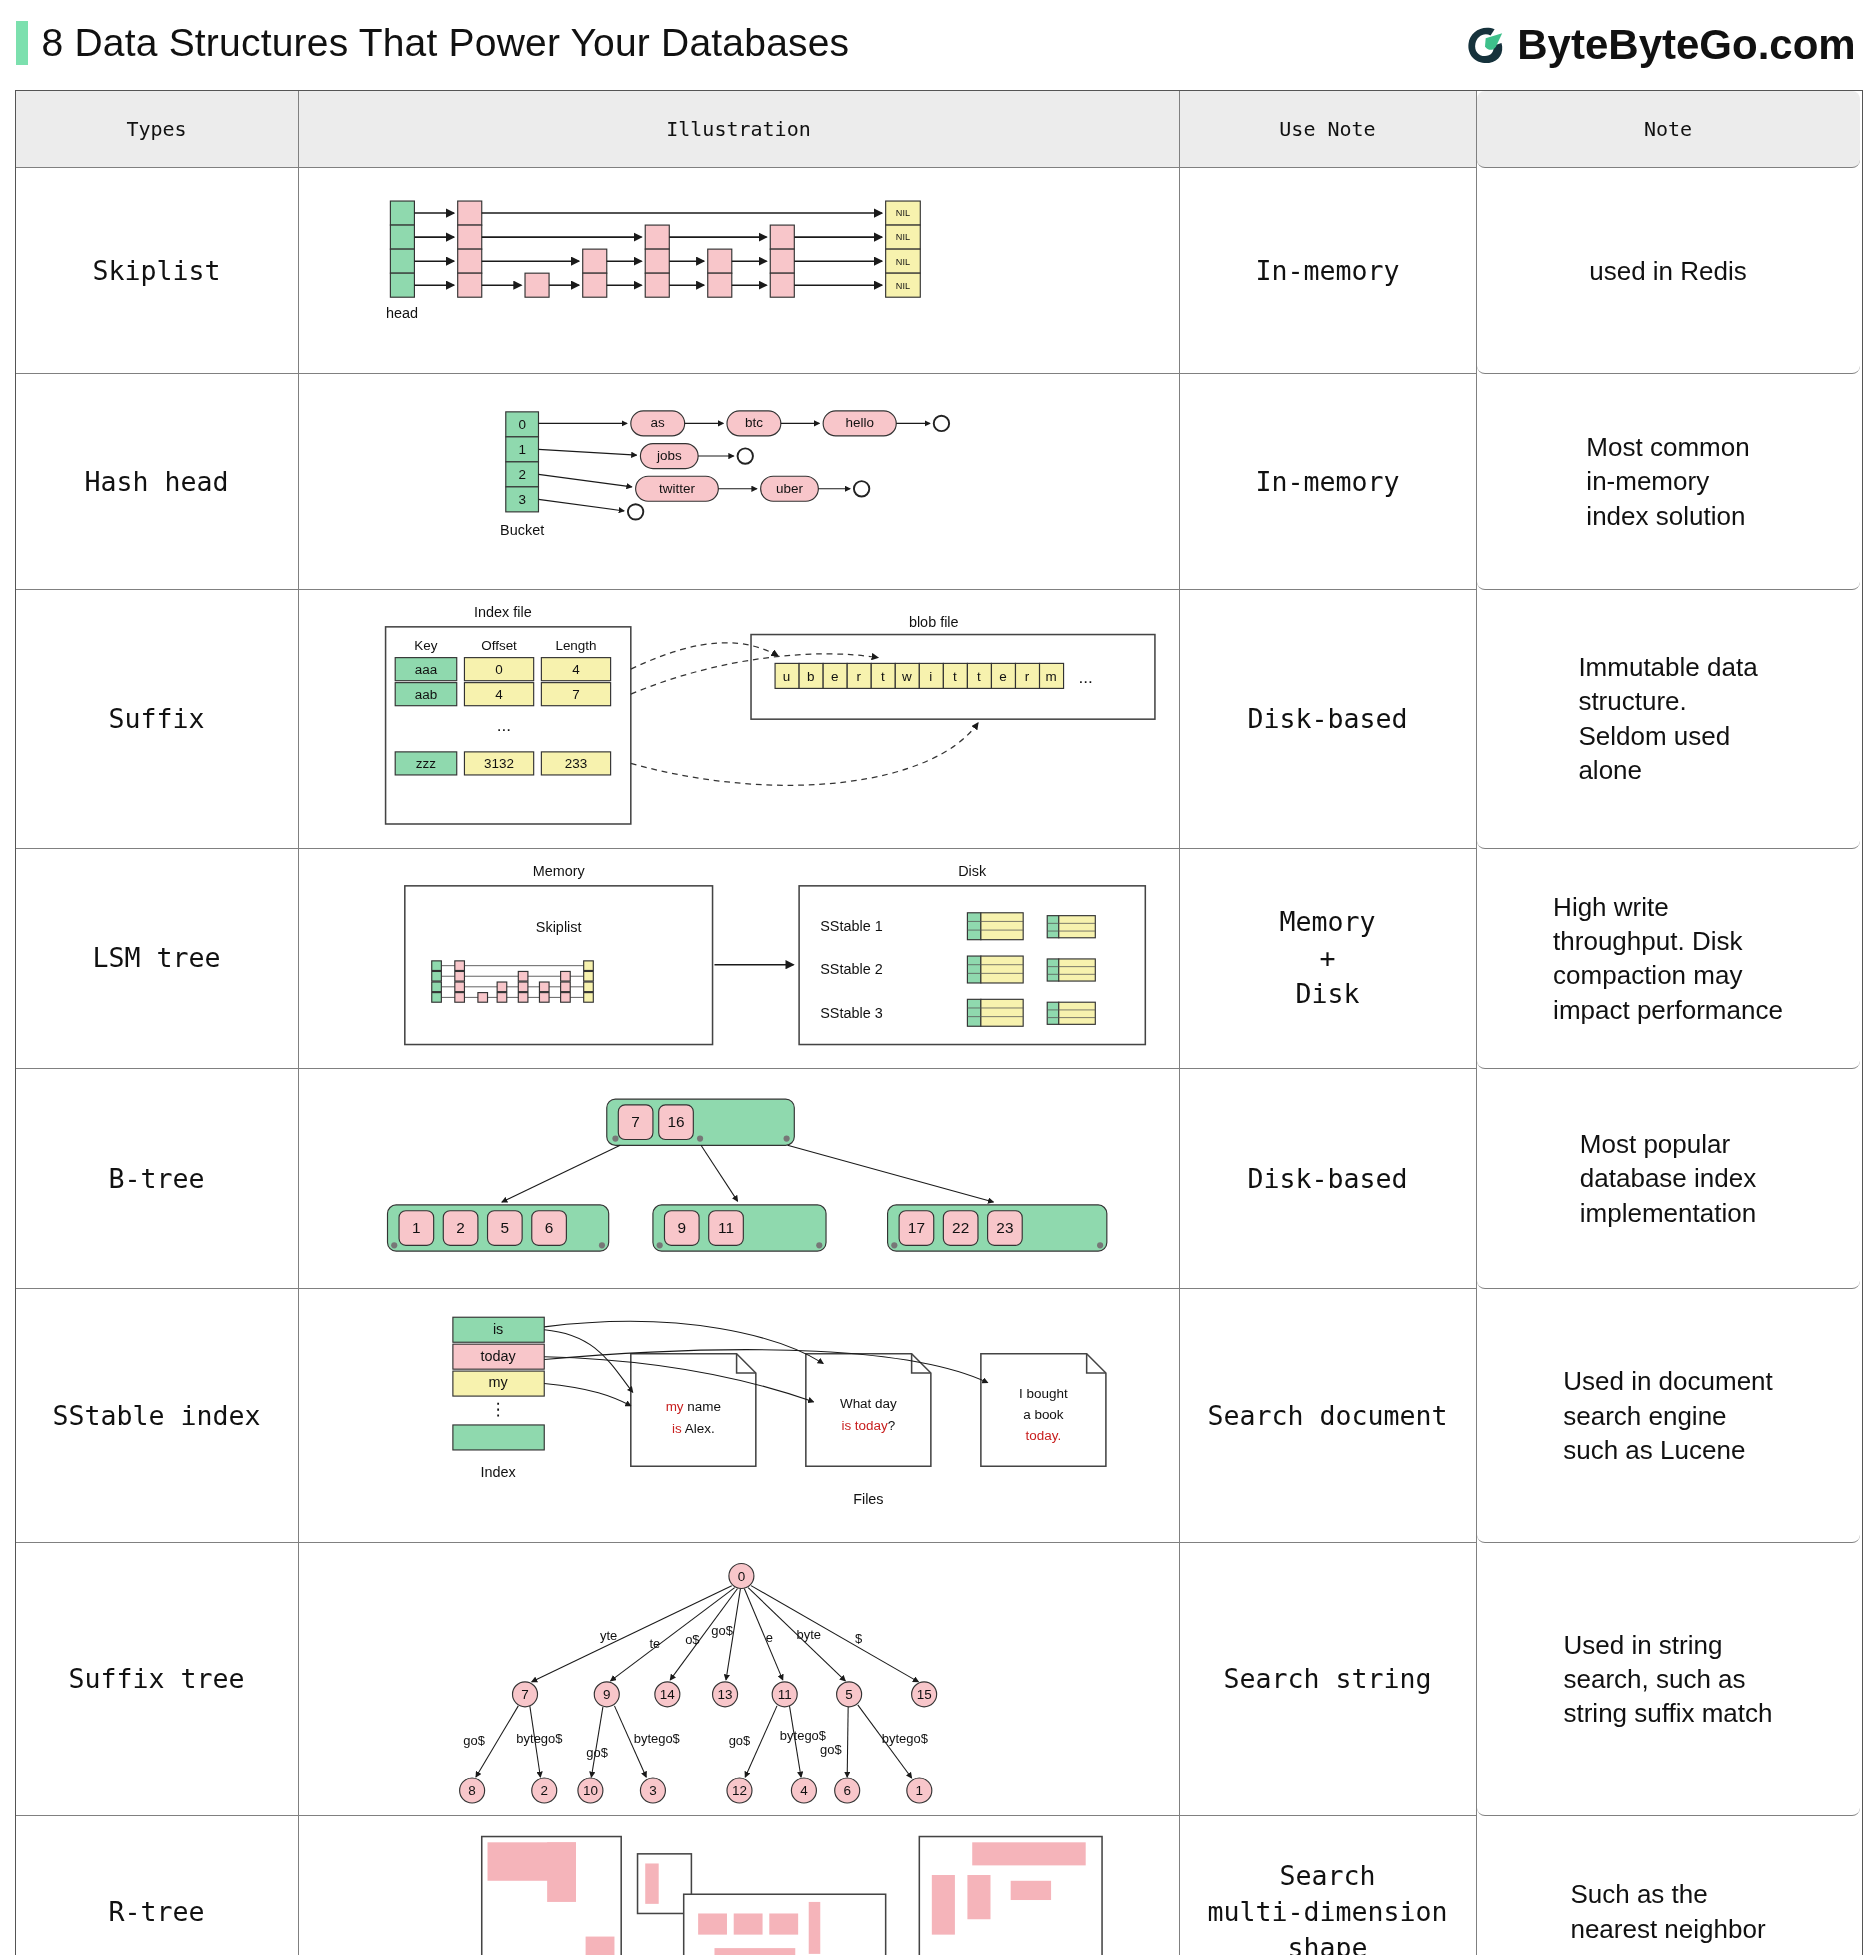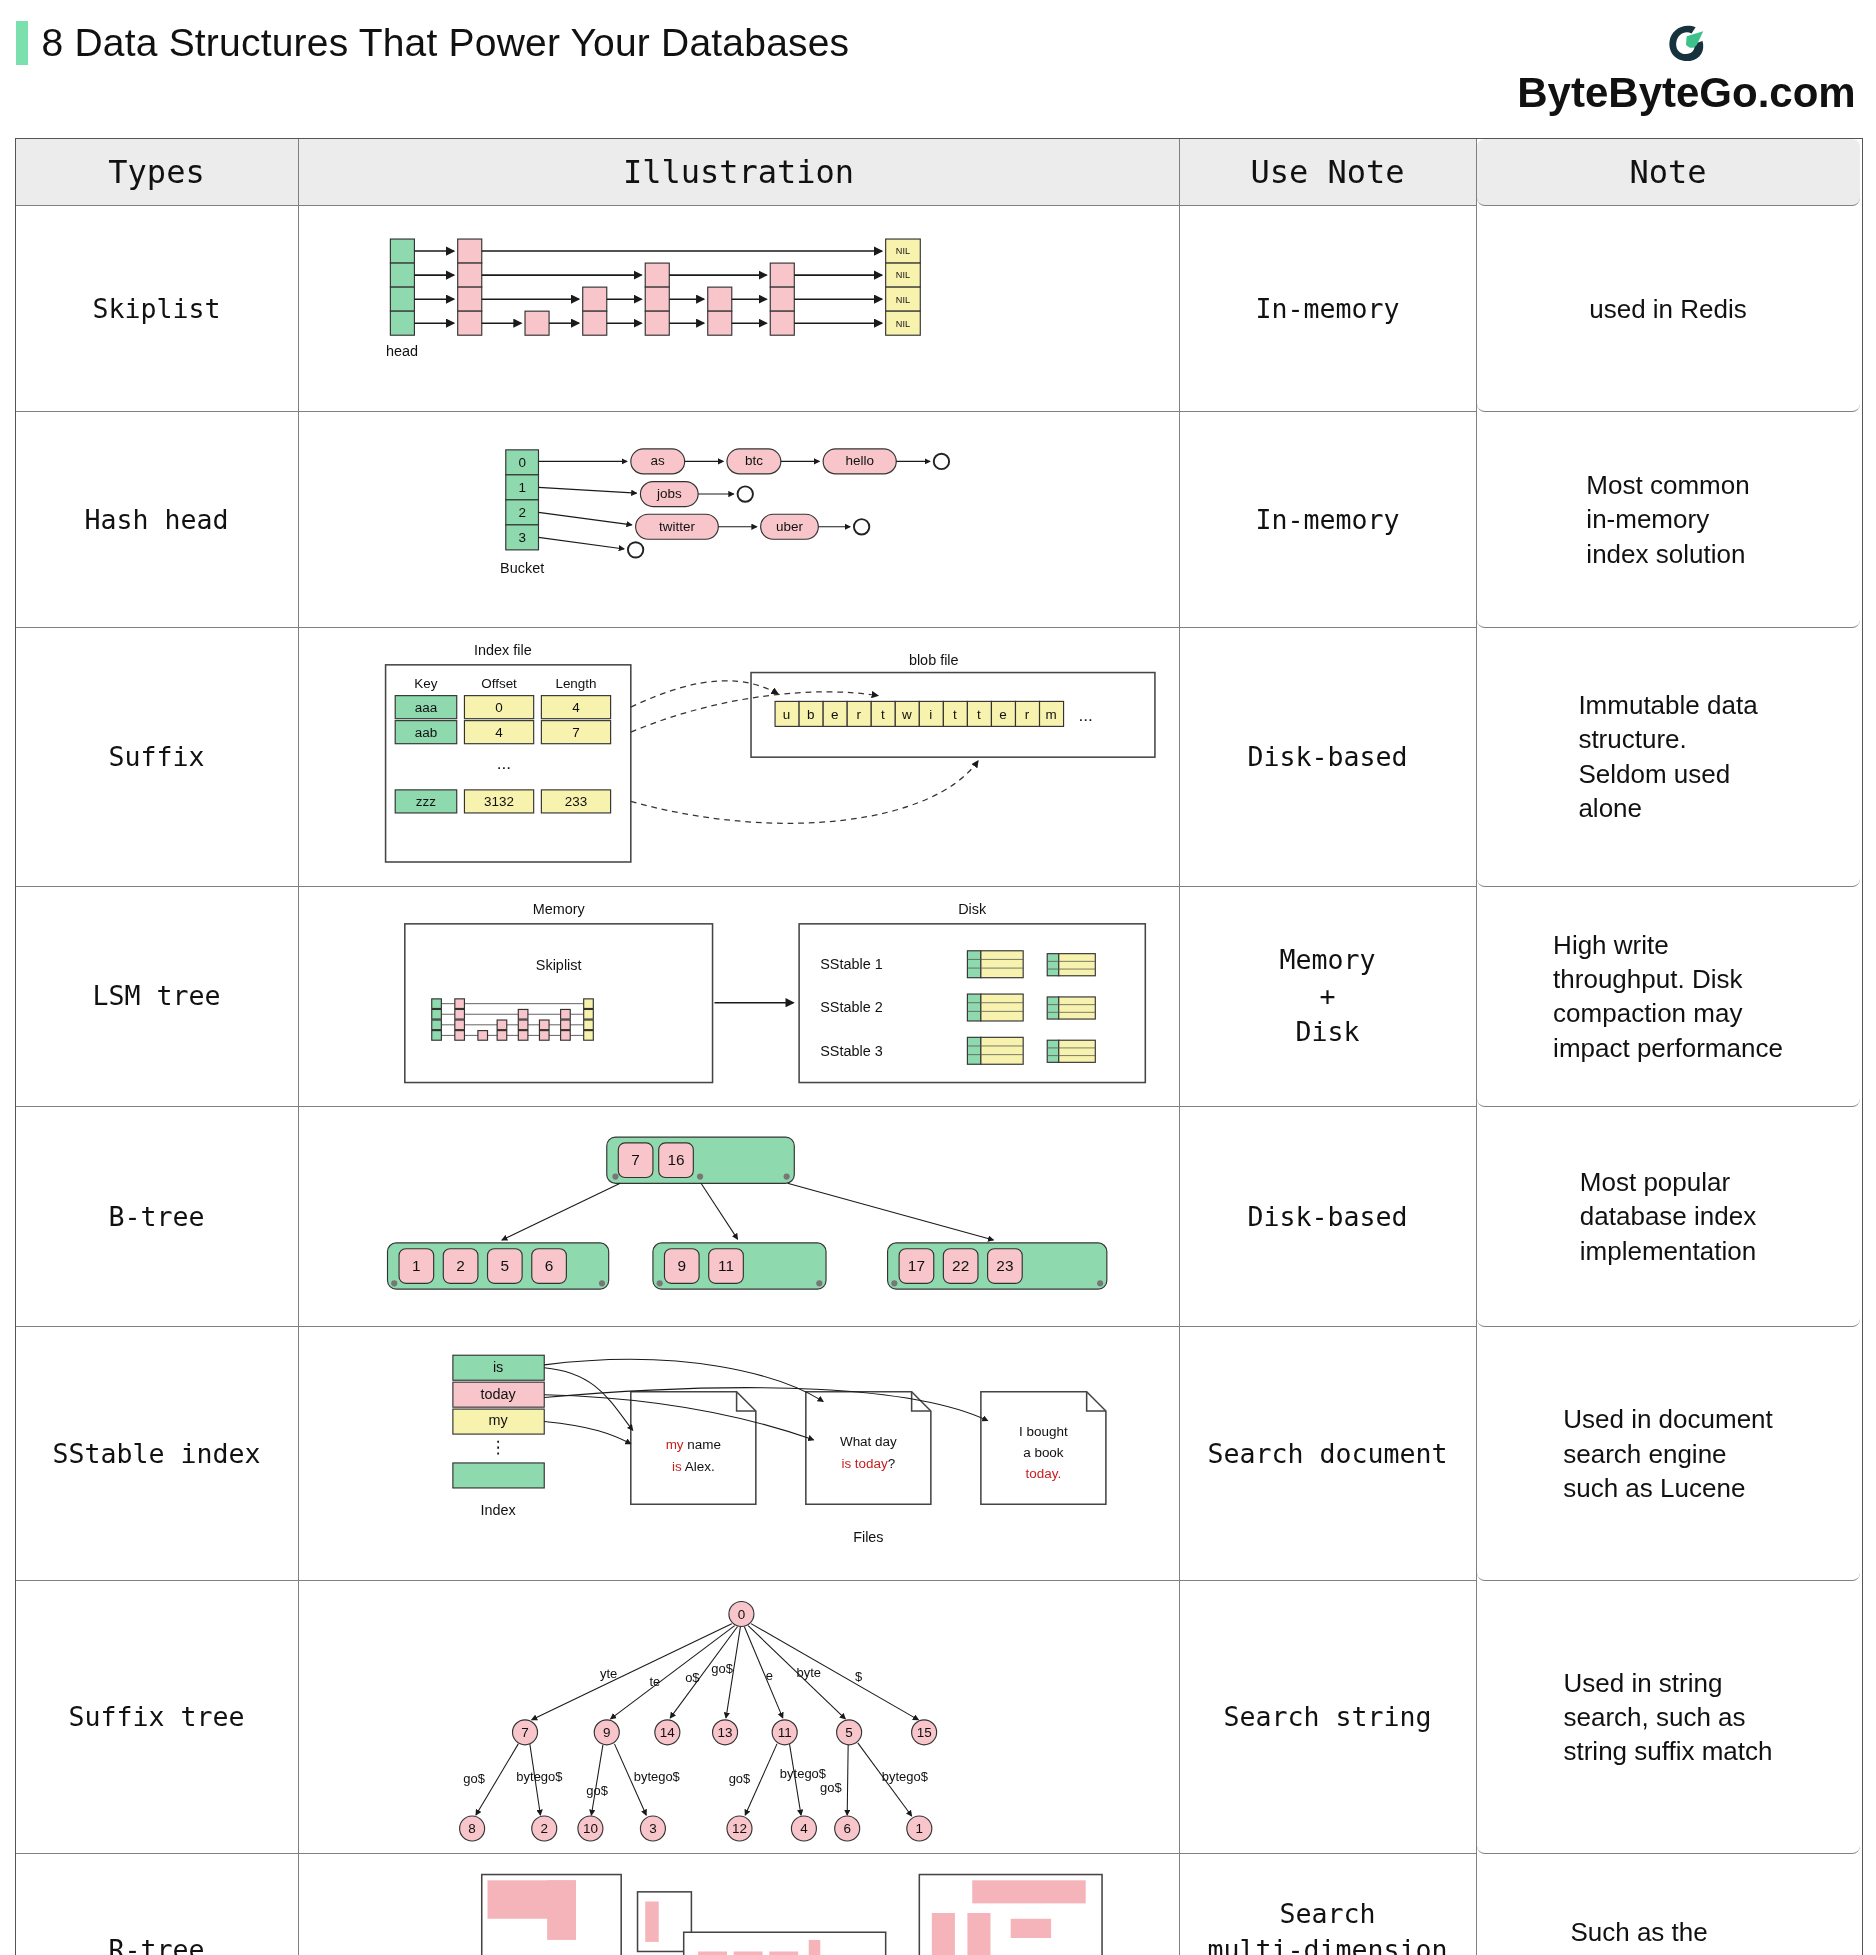--- a/index.html
+++ b/index.html
@@ -2,29 +2,29 @@
 <html style="font-size:7.7px"><head>
 <meta charset="utf-8">
 <style>
   * { margin:0; padding:0; box-sizing:border-box; }
   html,body { background:#fff; font-family:"Liberation Sans", sans-serif; color:#111; }
   .page { width:1877px; min-height:1955px; padding:14.5px 14.5px 19.3px 14.5px; background:#fff; }
   header { display:flex; justify-content:space-between; align-items:flex-start; padding:6.8px 6.8px 21px 1.9px; }
   .title-wrap { display:flex; align-items:center; gap:13.5px; }
   .accent { width:11.6px; height:44px; background:#7ce0ae; }
   h1 { font-size:39px; font-weight:500; letter-spacing:0.2px; }
-  .brand { display:flex; align-items:center; gap:4px;flex-direction:column; }
+  .brand { display:flex; align-items:center; gap:10px; }
   .brand-name { font-size:42px; font-weight:bold; }
   .logo { width:44px; height:44px; }
   .table { border:1.9px solid #555; display:grid; grid-template-columns:283px 881px 297px 383px; }
   .cell { border-right:1.5px solid #808080; border-bottom:1.5px solid #808080;
           display:flex; align-items:center; justify-content:center; }
   .cell:nth-child(4n) { border-right:none;border-radius:8px; }
   .cell.last { border-bottom:none; }
-  .head { background:#ececec; font-family:"DejaVu Sans Mono", monospace; font-size:32px; height:67px; font-weight:500;text-align:center; }
+  .head { background:#ececec; font-family:"DejaVu Sans Mono", monospace; font-size:20px; height:77px; font-weight:500;text-align:center; }
   .c-type,.c-use { font-family:"DejaVu Sans Mono", monospace; font-size:26.6px; text-align:center; white-space:pre-line; line-height:1.35; }
   .c-note { font-size:26px; text-align:left; white-space:pre-line; line-height:1.32; }
   .c-illu { padding:8.7px 0; }
   .c-illu svg { width:100%; height:auto; display:block; }
   
   .g { fill:#8fd9ae; stroke:#333; stroke-width:1.2; }
   .p { fill:#f8c6ca; stroke:#333; stroke-width:1.2; }
   .y { fill:#f7f2ae; stroke:#333; stroke-width:1.2; }
   .pk { fill:#f5b4ba; stroke:none; }
   .bx { fill:#fff; stroke:#444; stroke-width:1.6; }

